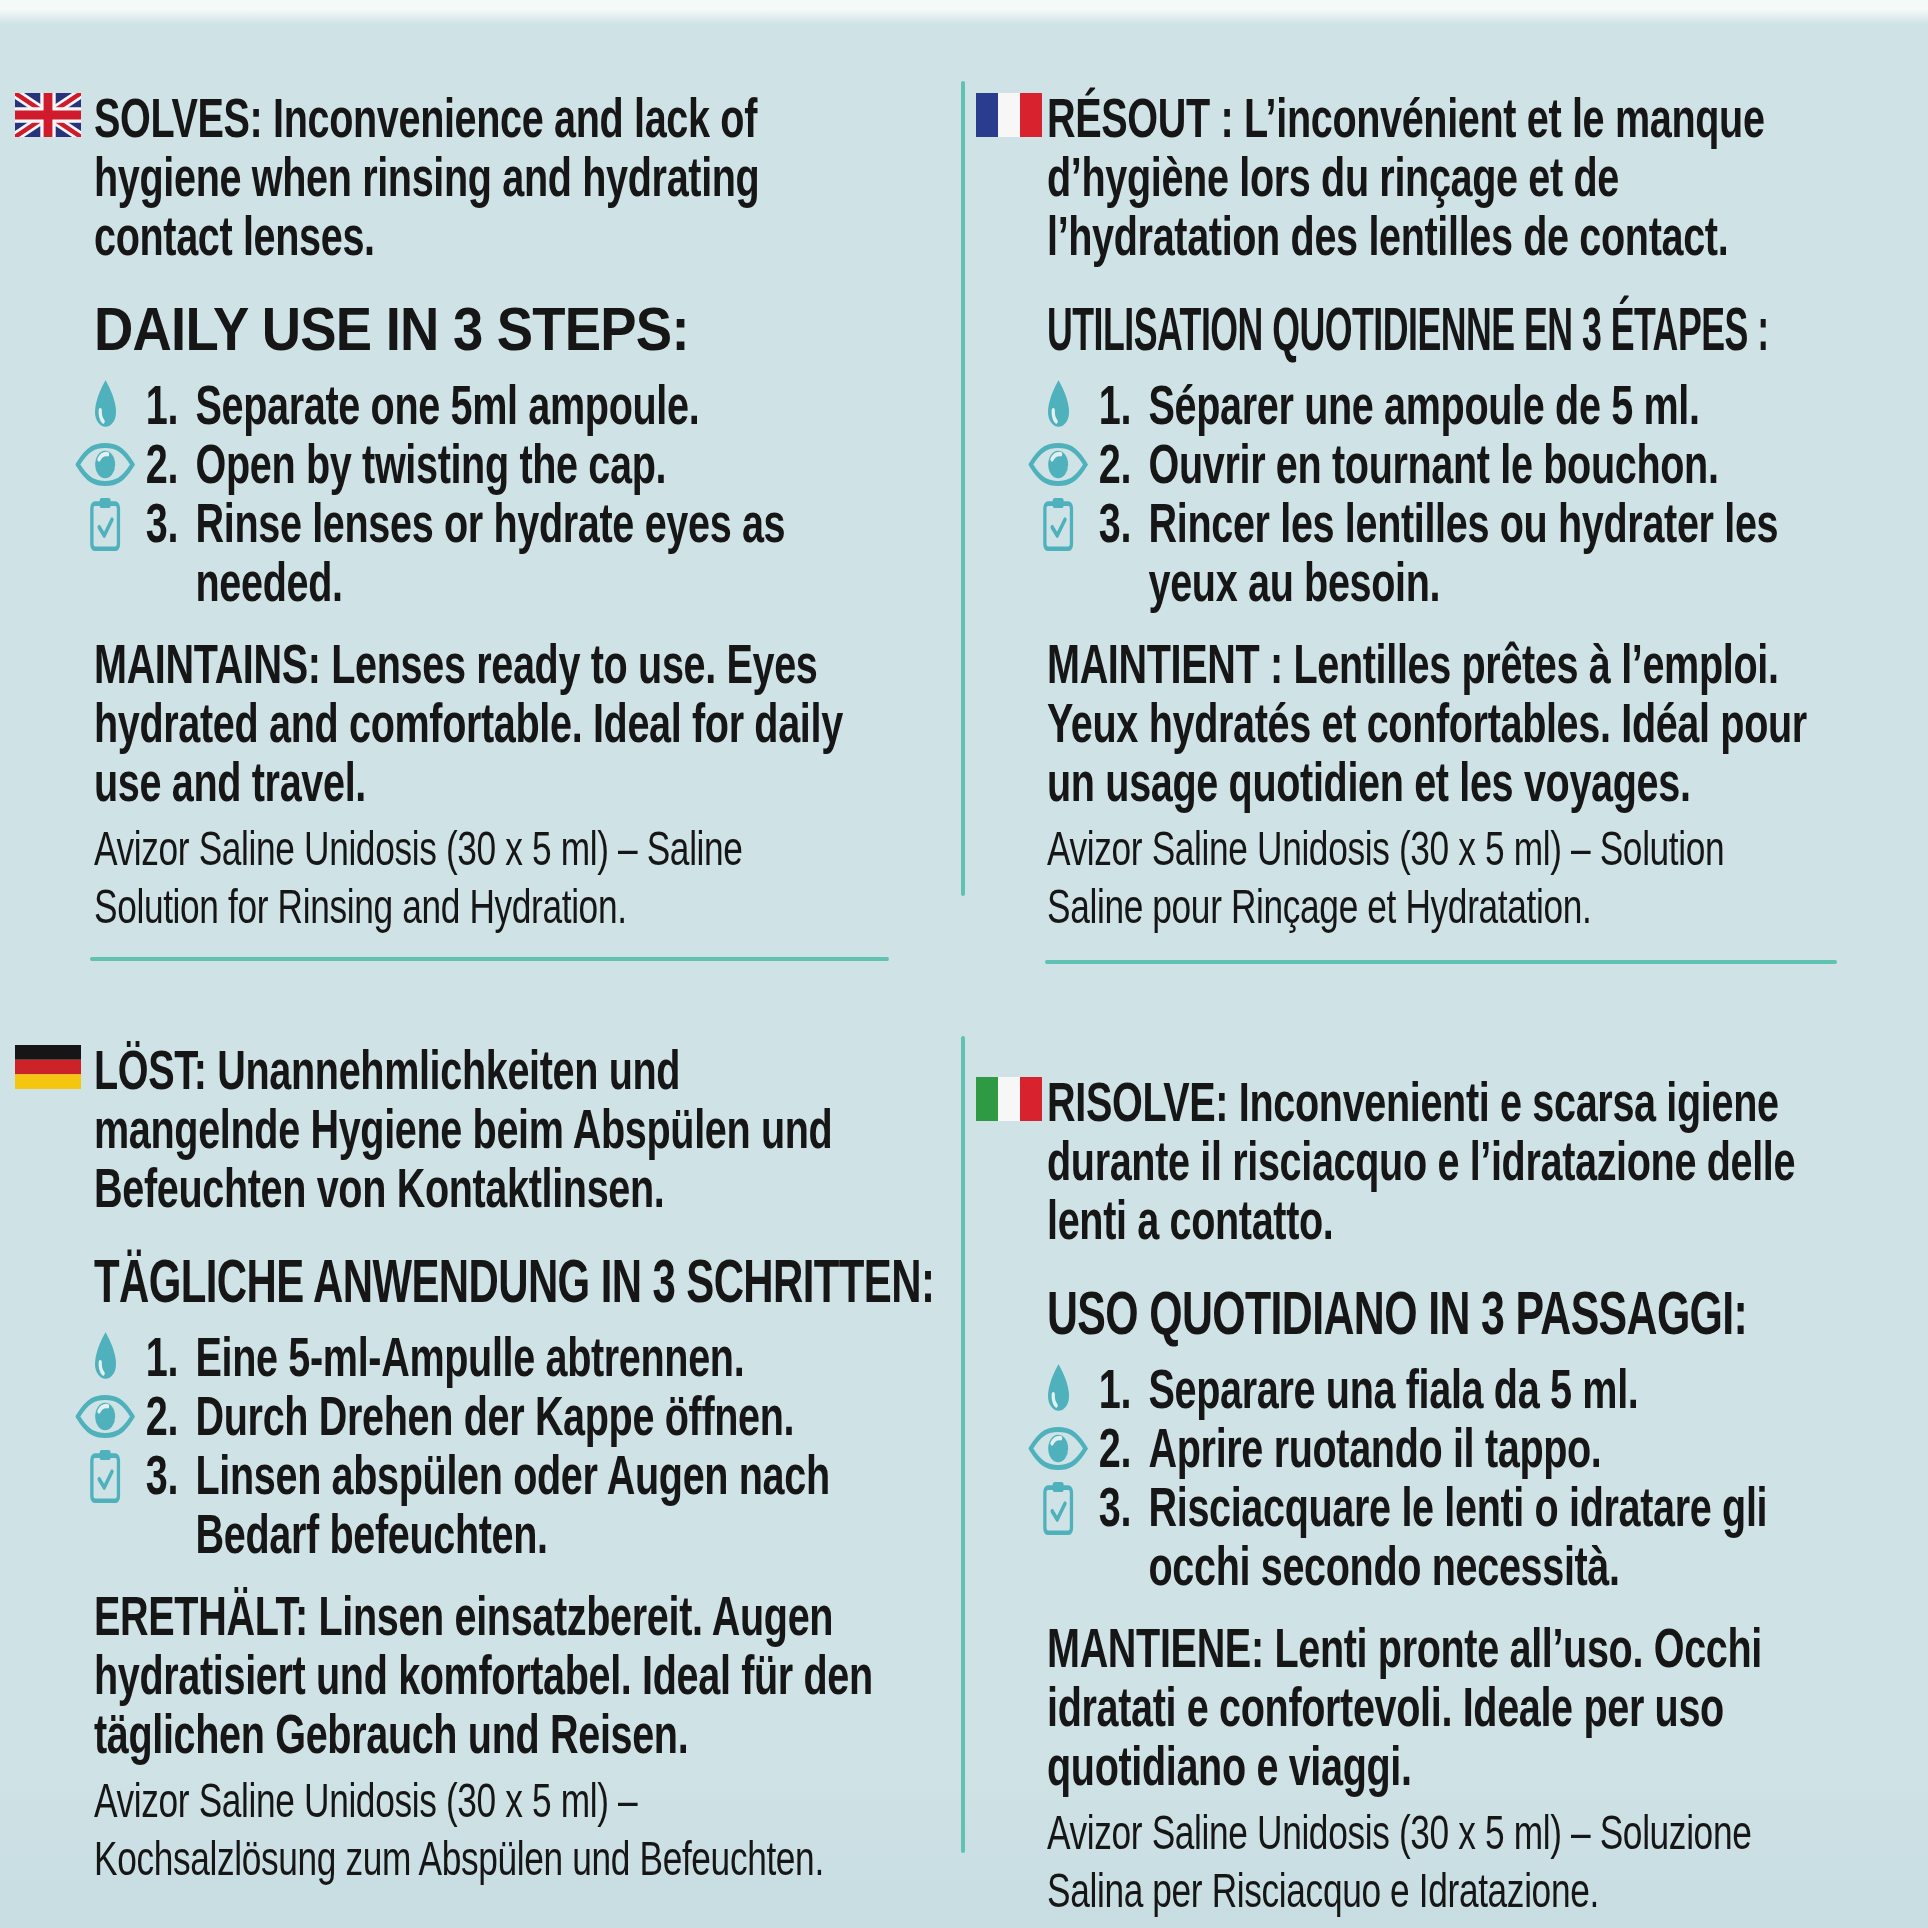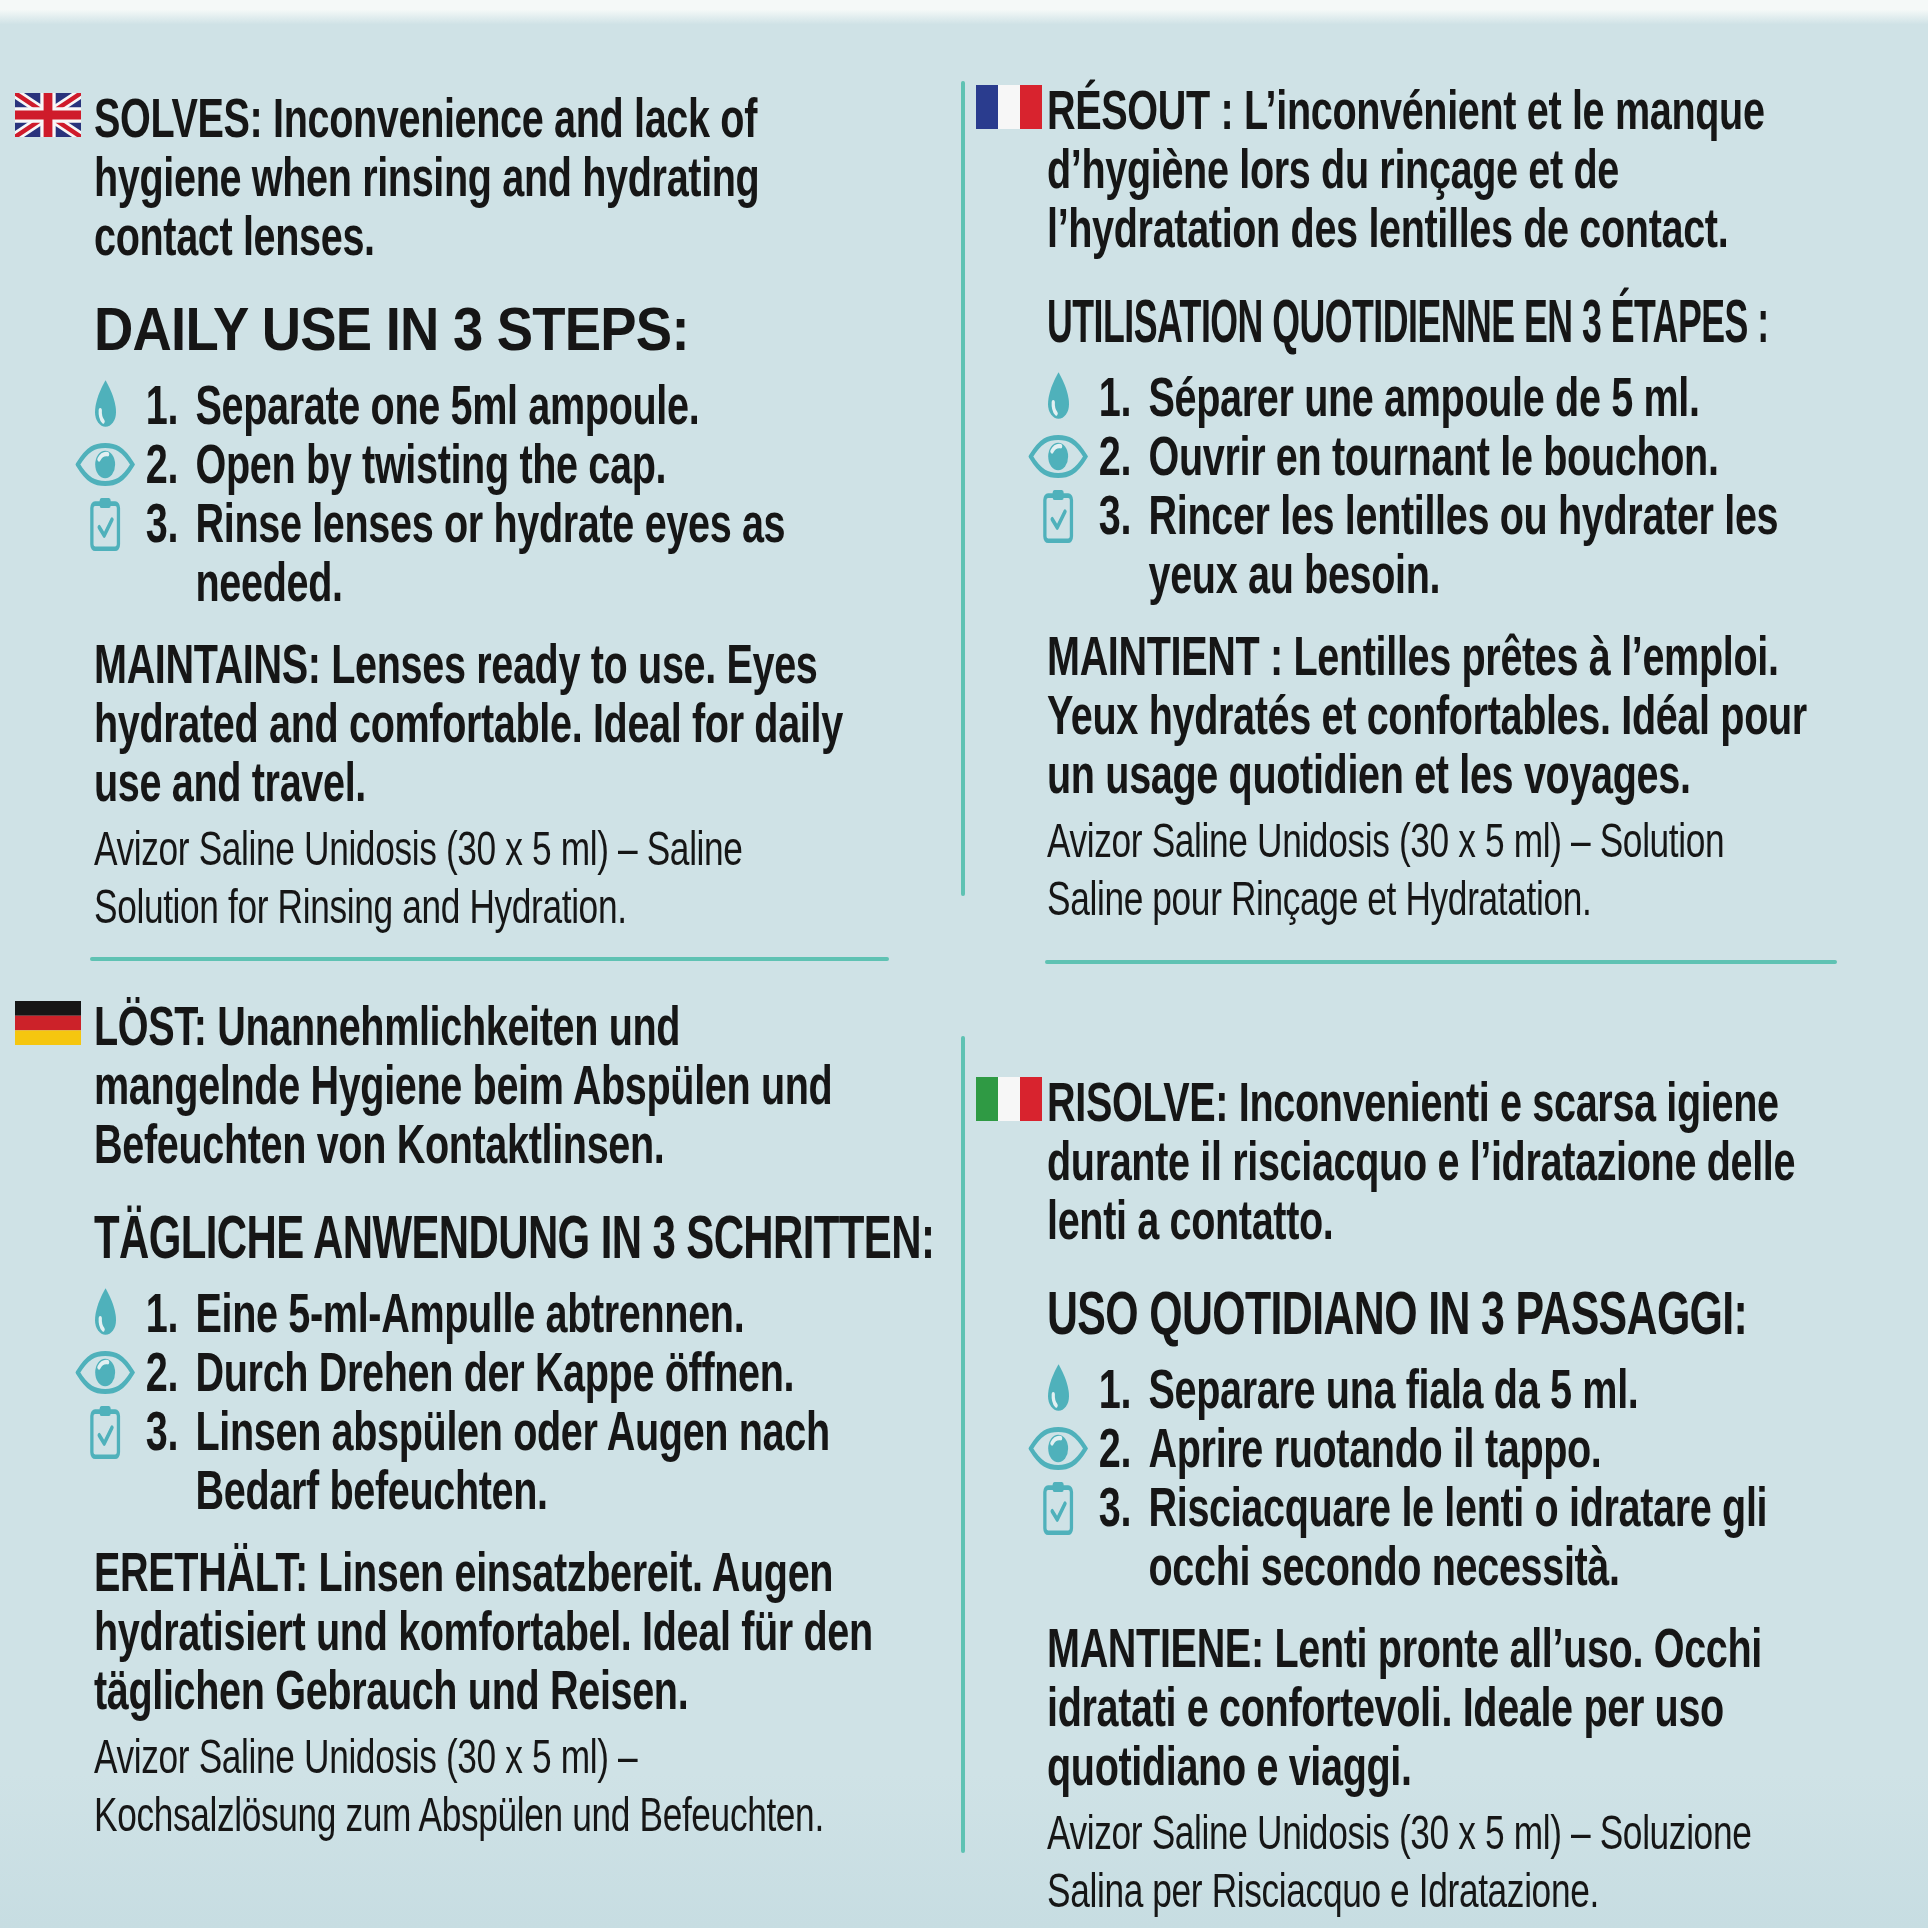--- a/index.html
+++ b/index.html
@@ -102,21 +102,21 @@
         </li>
       </ul>
       <p class="maintains"><span class="label">MAINTAINS:</span> <span>Lenses ready to use. Eyes
 hydrated and comfortable. Ideal for daily
 use and travel.</span></p>
       <p class="product">Avizor Saline Unidosis (30 x 5 ml) – Saline
 Solution for Rinsing and Hydration.</p>
     </div>
   </section>
 
-  <section class="quad q-right" style="left:964px;top:72px;">
+  <section class="quad q-right" style="left:964px;top:80px;">
     <svg class="flag" viewBox="0 0 60 40">
       <rect width="20" height="40" fill="var(--fr-blue)"></rect>
       <rect x="20" width="20" height="40" fill="var(--flag-white)"></rect>
       <rect x="40" width="20" height="40" fill="var(--fr-red)"></rect>
     </svg>
     <div class="cond">
       <p class="lead"><span class="label">RÉSOUT :</span> <span>L’inconvénient et le manque
 d’hygiène lors du rinçage et de
 l’hydratation des lentilles de contact.</span></p>
       <h2 class="steps-heading" style="--hs:0.80">UTILISATION QUOTIDIENNE EN 3 ÉTAPES :</h2>
@@ -156,21 +156,21 @@
         </li>
       </ul>
       <p class="maintains"><span class="label">MAINTIENT :</span> <span>Lentilles prêtes à l’emploi.
 Yeux hydratés et confortables. Idéal pour
 un usage quotidien et les voyages.</span></p>
       <p class="product">Avizor Saline Unidosis (30 x 5 ml) – Solution
 Saline pour Rinçage et Hydratation.</p>
     </div>
   </section>
 
-  <section class="quad q-left" style="left:0;top:988px;">
+  <section class="quad q-left" style="left:0;top:1032px;">
     <svg class="flag" viewBox="0 0 60 40">
       <rect width="60" height="13.4" fill="var(--de-black)"></rect>
       <rect y="13.4" width="60" height="13.3" fill="var(--de-red)"></rect>
       <rect y="26.7" width="60" height="13.3" fill="var(--de-gold)"></rect>
     </svg>
     <div class="cond">
       <p class="lead"><span class="label">LÖST:</span> <span>Unannehmlichkeiten und
 mangelnde Hygiene beim Abspülen und
 Befeuchten von Kontaktlinsen.</span></p>
       <h2 class="steps-heading" style="--hs:0.94">TÄGLICHE ANWENDUNG IN 3 SCHRITTEN:</h2>

